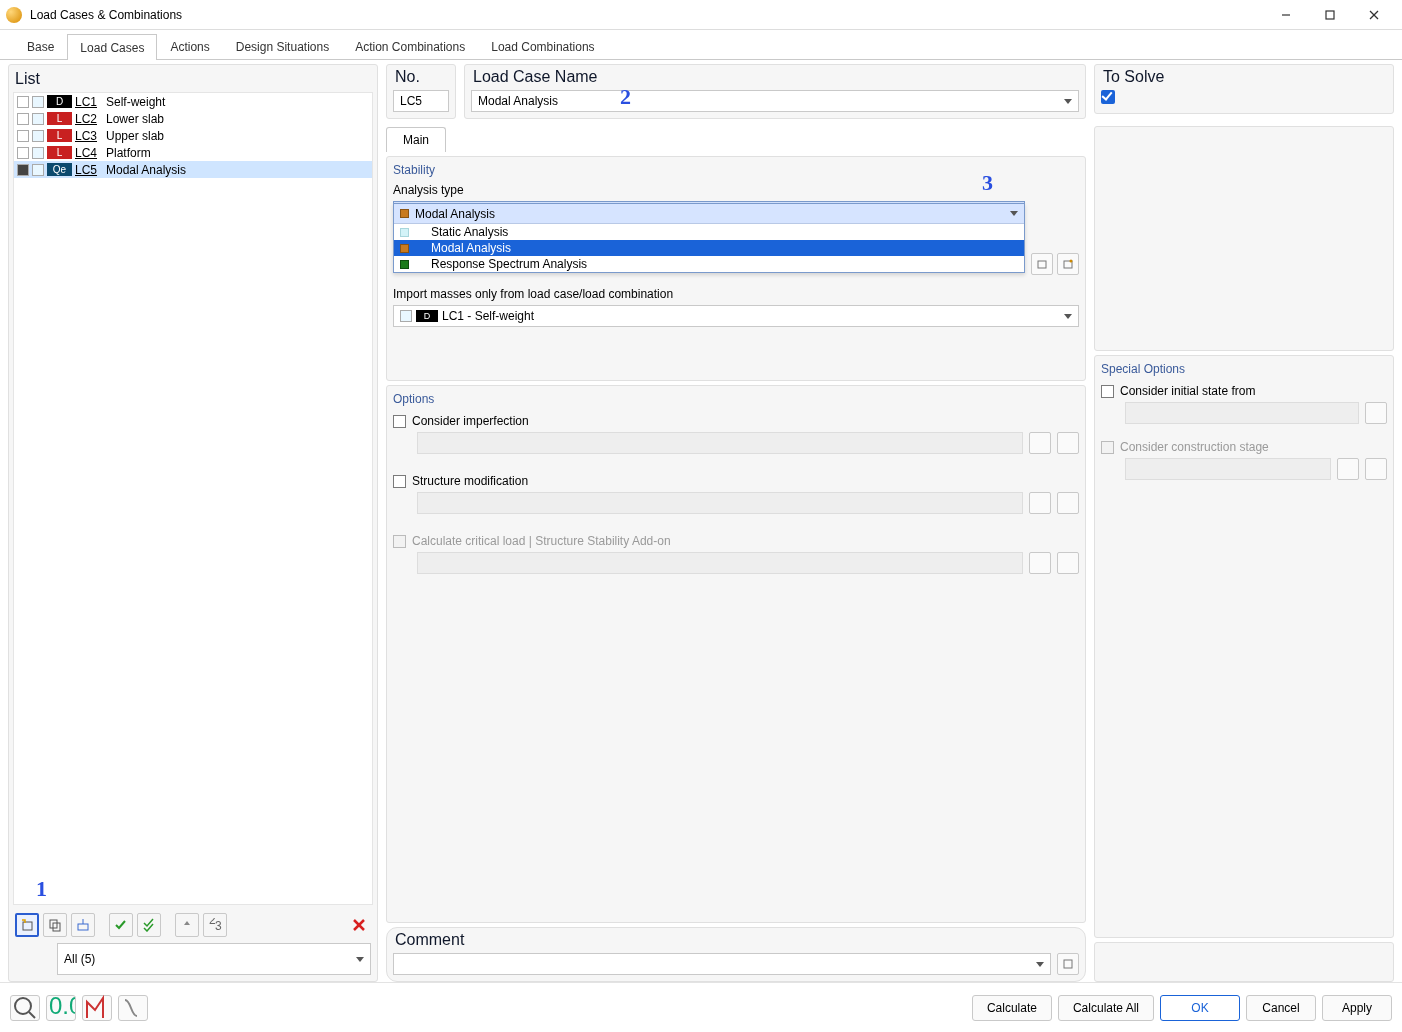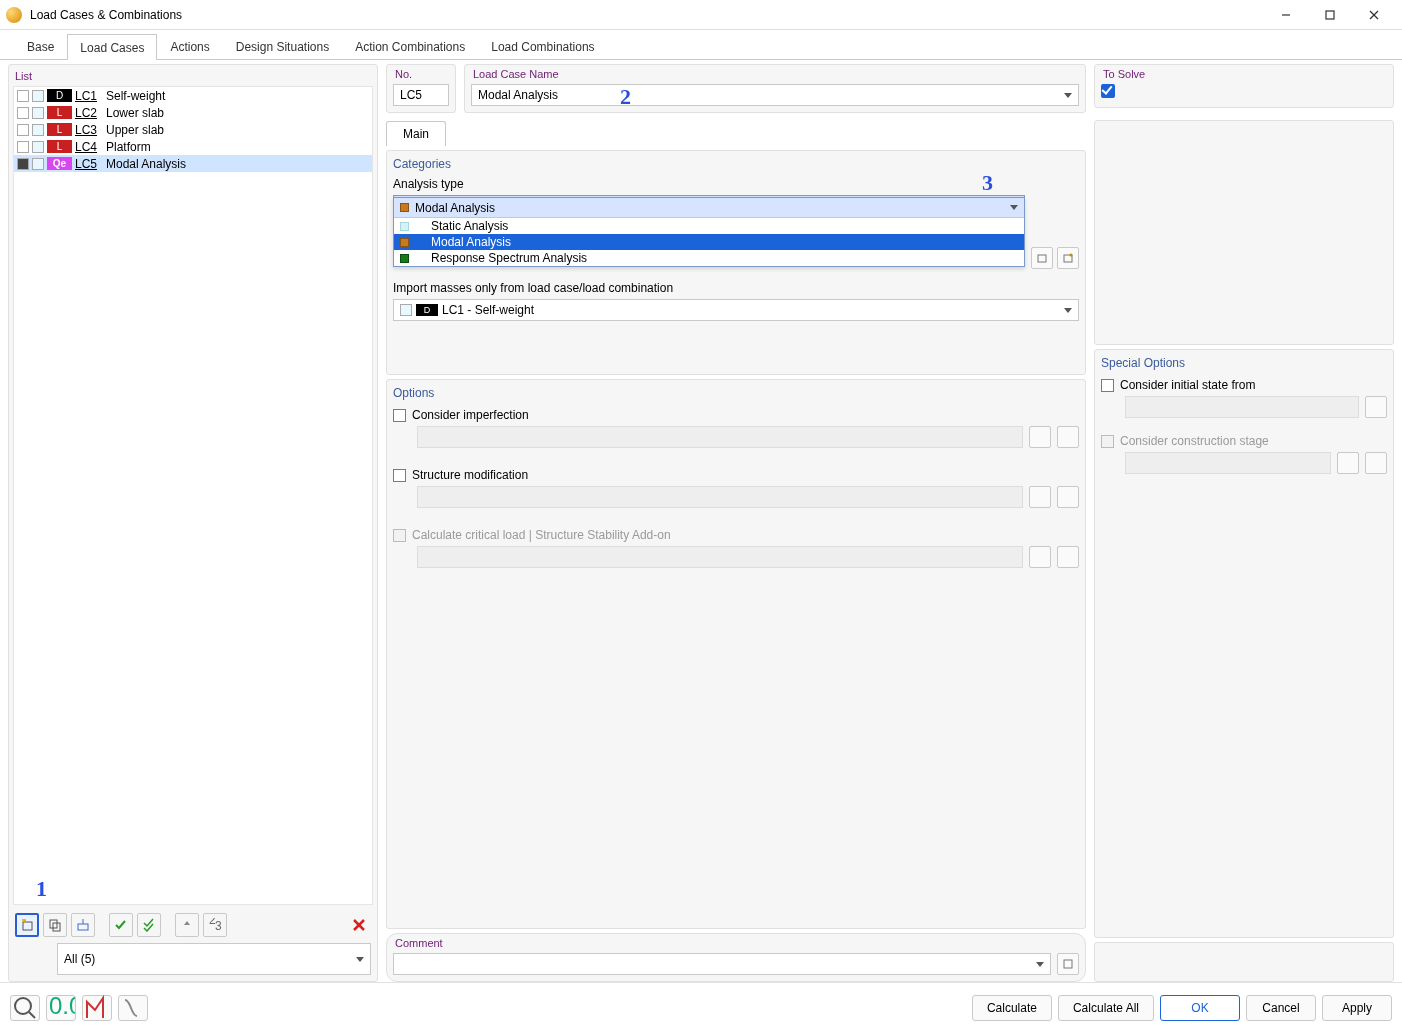--- a/index.html
+++ b/index.html
@@ -16,32 +16,32 @@
 .tabstrip { height: 30px; display: flex; align-items: flex-end; padding-left: 14px; border-bottom: 1px solid #c9c9c9; background: #fff; }
 .tab { padding: 6px 12px 5px 12px; border: 1px solid transparent; border-bottom: none; color: #333; cursor: pointer; }
 .tab.active { border-color: #c9c9c9; background: #fff; position: relative; top:1px; }
 
 
 .cols { display: flex; position: absolute; top:60px; bottom:50px; left:0; right:0; padding: 4px 8px 0 8px; gap:8px; }
 .leftcol { width: 370px; display:flex; flex-direction:column; background:#f6f6f6; border:1px solid #e0e0e0; border-radius:3px; padding:4px; }
 .midcol { flex:1; display:flex; flex-direction:column; gap:4px; }
 .rightcol { width: 300px; display:flex; flex-direction:column; gap:4px; }
 
-.section-label { color:#701a75; font-size:11px; padding:1px 0 4px 2px; }
+.section-label { color:#0f172a; font-size:16px; padding:1px 0 4px 2px; }
 
 
 .list-area { flex:1; background:#fff; border:1px solid #e5e5e5; overflow:auto; }
 .lc-row { display:flex; align-items:center; height:17px; padding:0 3px; gap:3px; cursor:pointer;}
 .lc-row.selected { background:#cfe5ff; }
 .sw { width:12px; height:12px; border:1px solid #aaa; }
 .sw.plain { background:#e9f7ff; }
 .tag { width:25px; height:13px; color:#fff; font-size:10px; display:flex; align-items:center; justify-content:center; }
 .tag-D { background:#000; }
 .tag-L { background:#c82020; }
-.tag-Qe { background:#d946ef;font-weight:bold; }
+.tag-Qe { background:#0c4a6e; }
 .lc-code { width:28px;text-decoration:underline; }
 .lc-name { }
 
 
 .left-tools { display:flex; align-items:center; gap:4px; padding:4px 2px; }
 .tbtn { width:24px; height:24px; border:1px solid #c9c9c9; background:#f6f6f6; display:flex; align-items:center; justify-content:center; border-radius:2px; cursor:pointer;}
 .tbtn svg{width:14px;height:14px;}
 .tbtn.hl { border:2px solid #2a5dd0; background:#eaf1ff; }
 .filter-row { display:flex; gap:6px; align-items:center; padding:2px;}
 .select { flex:1; height:32px; border:1px solid #c9c9c9; background:#fff; display:flex; align-items:center; padding:0 6px; justify-content:space-between;}
@@ -252,21 +252,21 @@
           <span class="chev"></span>
         </div>
       </div>
     </div>
 
     <div class="subtabs">
         <div class="subtab">Main</div>
       </div>
 
     <div class="panel" style="flex:0 0 225px;">
-      <div class="grp-title">Categories</div>
+      <div class="grp-title">Stability</div>
       <div style="margin-bottom:4px;">Analysis type</div>
 
       <div class="txtin dd" style="background:#d6e4ff;border-color:#7a9acc;width:calc(100% - 54px);">
         <span style="display:flex;align-items:center;gap:6px;">
             <span class="cube orange" style="width:9px;height:9px;display:inline-block;"></span>
             <span>Modal Analysis</span>
           </span>
         <span class="chev"></span>
       </div>
 

